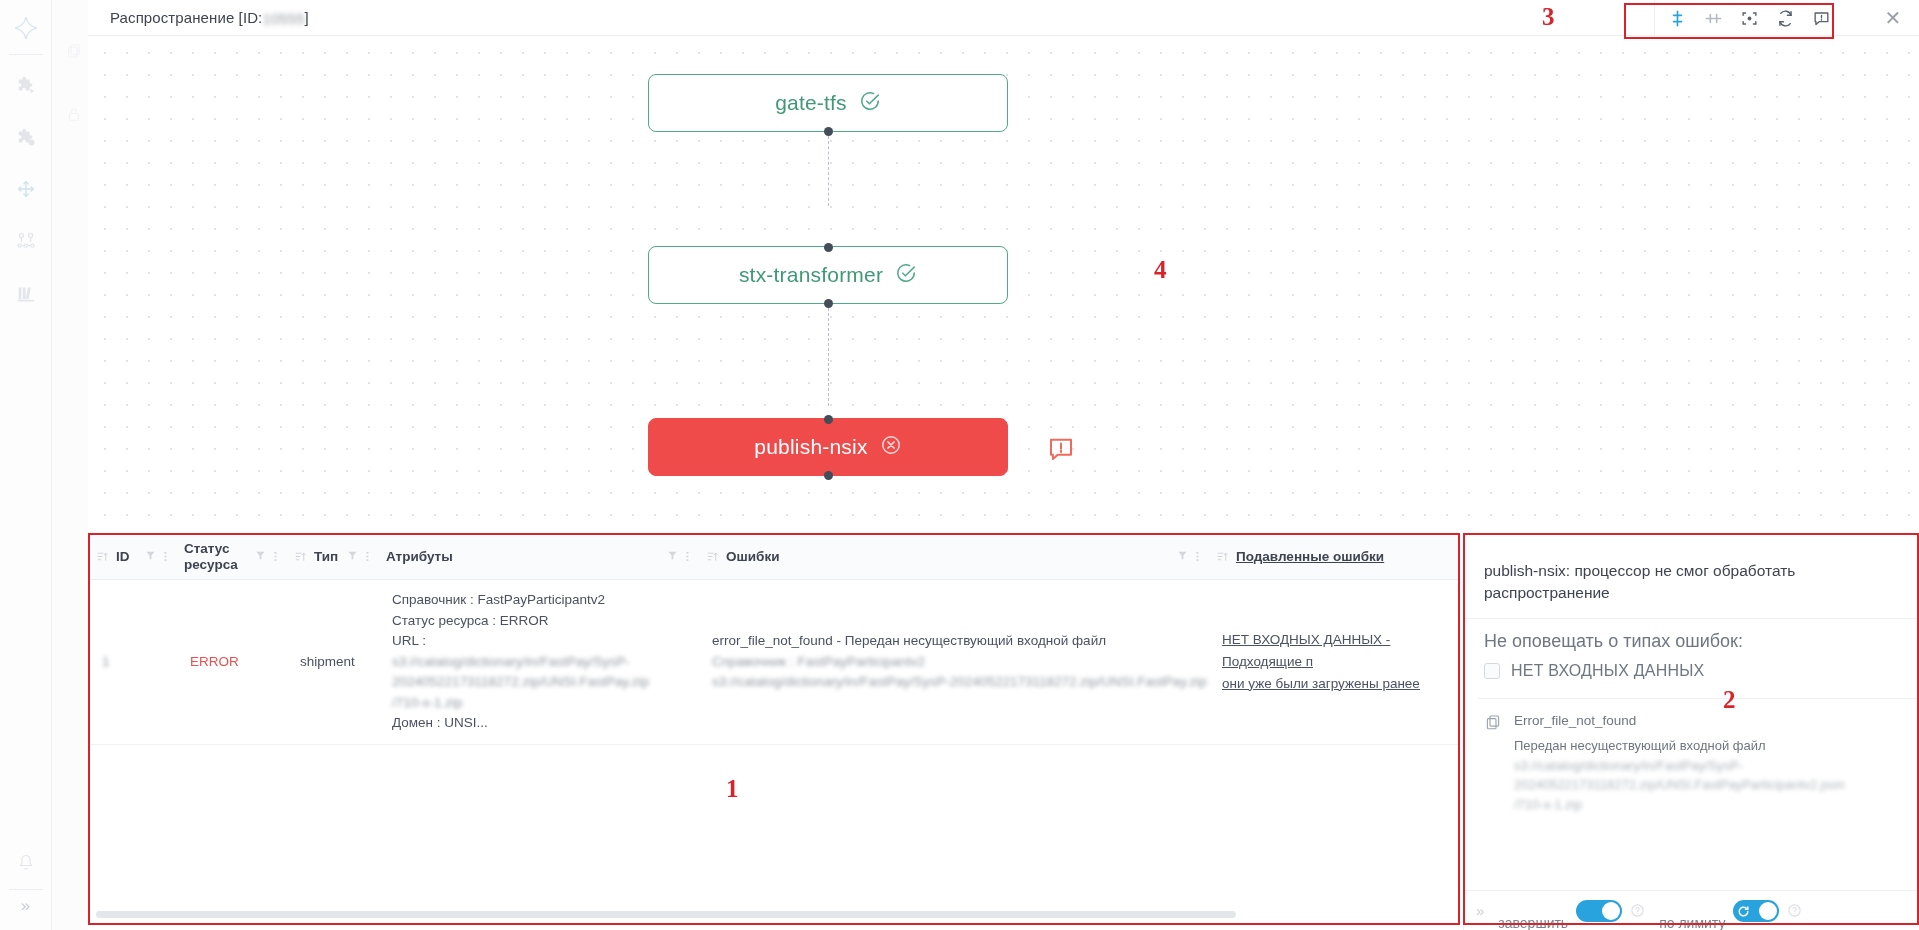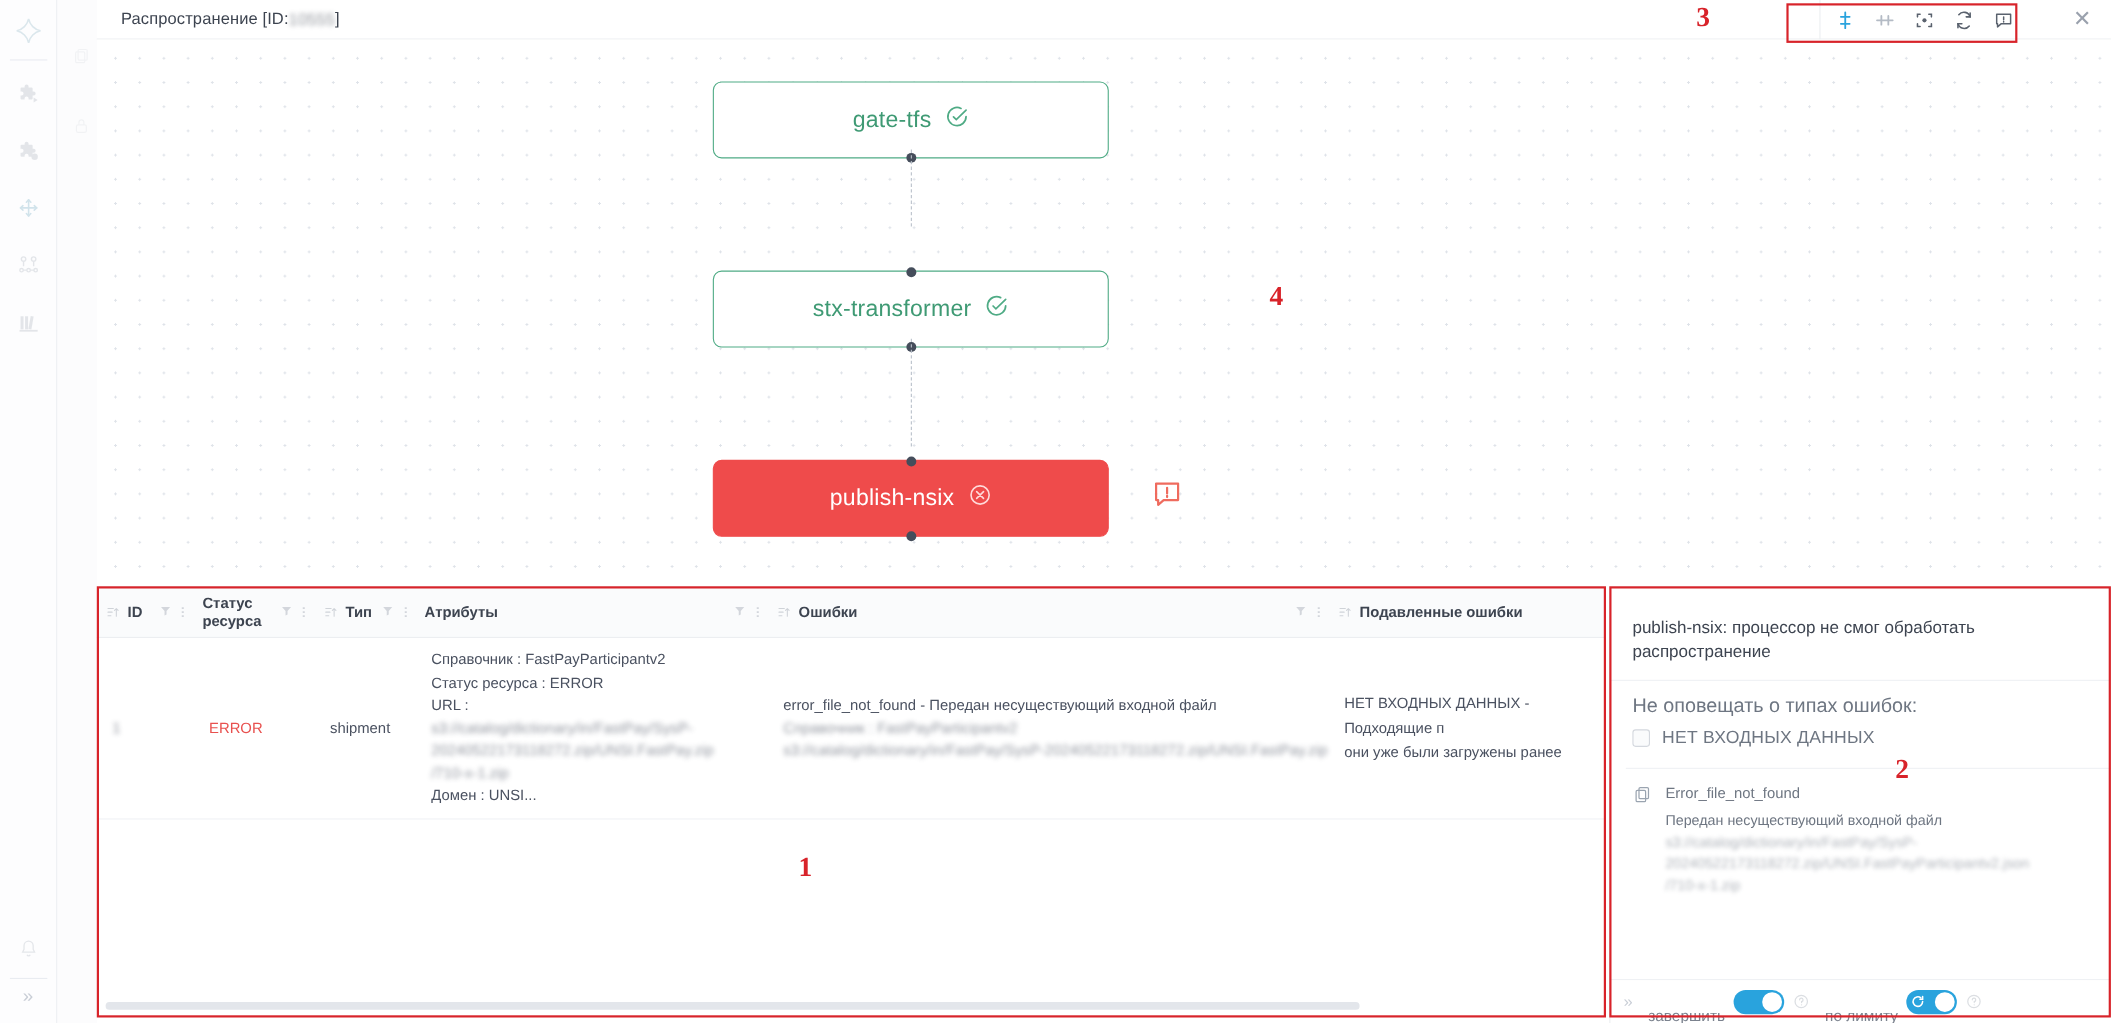--- a/index.html
+++ b/index.html
@@ -78,21 +78,21 @@
 
   
   .canvas {
     position:absolute; left:0; top:36px; width:1831px; height:497px;
     background-color:#fff;
     background-image: radial-gradient(#dfe3e9 1.1px, transparent 1.2px);
     background-size: 22px 22px; background-position: 6px 6px;
     overflow:hidden;
   }
   .node {
-    position:absolute; height:70px; width:360px;
+    position:absolute; height:58px; width:360px;
     display:flex; align-items:center; justify-content:center;
     border-radius:8px; font-size:21px; letter-spacing:.2px;
   }
   .node-ok {
     background:#fff; border:1.6px solid #4fab85; color:#3f9a74;
   }
   .node-err {
     background:#ef4b4b; border:1.6px solid #ef4b4b; color:#fff;text-align:right;
   }
   .node .nm { margin-right:12px; }
@@ -121,21 +121,21 @@
   .th .lbl { line-height:1.15; }
   .th .sorter { margin-right:7px; opacity:.38; display:flex; }
   .th-tools { display:flex; align-items:center; gap:5px; margin-left:auto; padding-right:6px; opacity:.4; }
   .vdots { letter-spacing:0; font-size:11px; color:#9aa1ad; line-height:.8; writing-mode:vertical-rl; cursor:pointer;}
   .trow {
     display:flex; font-size:13.5px; color:#4a5160; min-height:126px;
     border-bottom:1px solid #f0f2f5;
   }
   .td { padding:10px 10px 10px 14px; display:flex; align-items:center; }
   .c-id{width:88px;} .c-status{width:110px;} .c-type{width:92px;}
-  .c-attrs{width:320px;} .c-errs{width:510px;} .c-sup{width:252px;}
+  .c-attrs{width:320px;} .c-errs{width:510px;} .c-sup{width:252px;text-decoration:underline;}
   .status-err { color:#e8514f; font-weight:400; }
   .attr-line { line-height:1.52; white-space:nowrap; }
   .blur { filter: blur(2.2px); opacity:.6; }
   .blur-s { filter: blur(2.0px); opacity:.55; }
   .hscroll {
     position:absolute; left:8px; bottom:12px; width:1140px; height:7px;
     background:#e3e6eb; border-radius:4px; cursor:pointer;
   }
 
   

